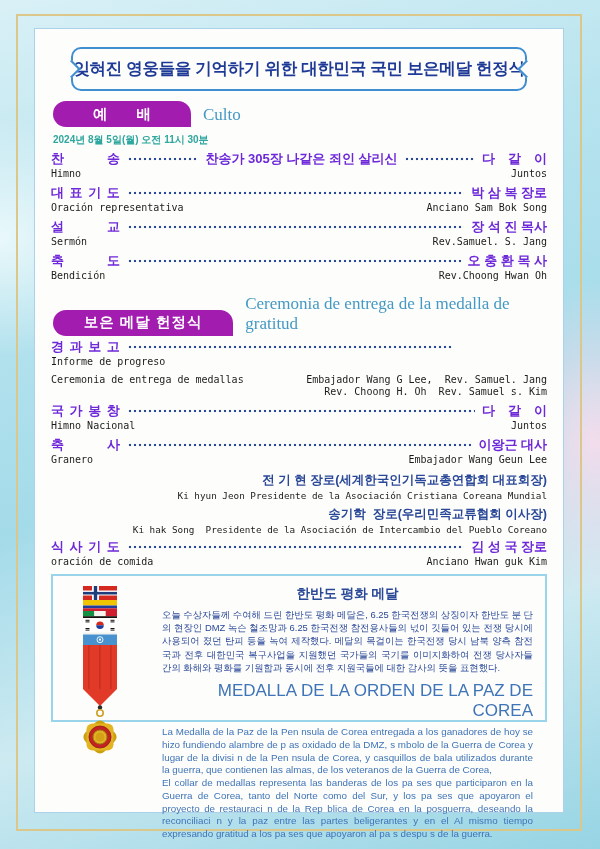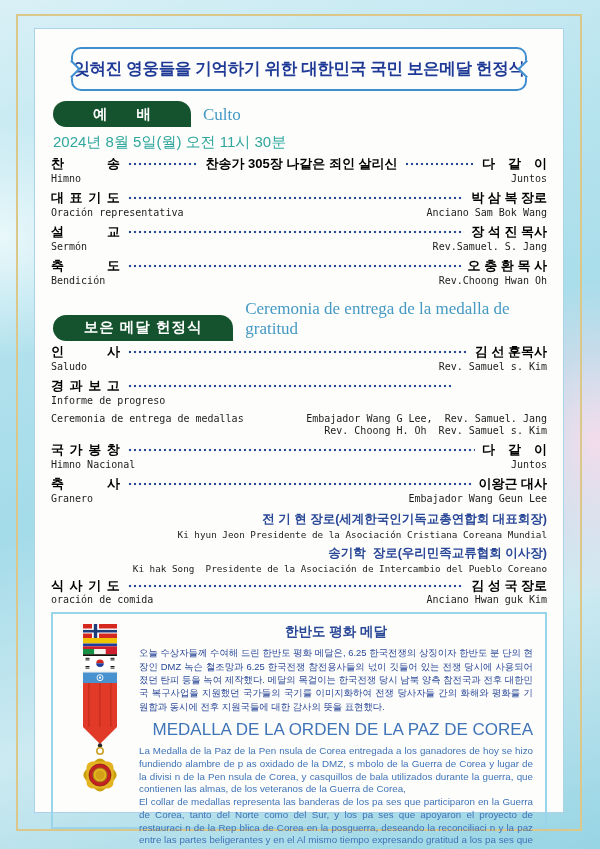--- a/index.html
+++ b/index.html
@@ -19,47 +19,47 @@
   .title-frame{position:relative;margin:8px auto 10px;width:452px;height:40px;border:2px solid #3e8ed0;border-radius:10px;
                display:flex;align-items:center;justify-content:center;background:#fdfdfb;}
   .title-frame::before{content:"";position:absolute;left:-8px;top:50%;width:11px;height:11px;background:#fdfdfb;
                transform:translateY(-50%) rotate(45deg);border-top:2px solid #3e8ed0;border-right:2px solid #3e8ed0;}
   .title-frame::after{content:"";position:absolute;right:-8px;top:50%;width:11px;height:11px;background:#fdfdfb;
                transform:translateY(-50%) rotate(45deg);border-bottom:2px solid #3e8ed0;border-left:2px solid #3e8ed0;}
   .page-title{font-size:16.5px;font-weight:bold;color:#1e3a96;letter-spacing:-.3px;white-space:nowrap;}
 
   .sec-head{display:flex;align-items:flex-end;gap:12px;margin:2px 0 4px 2px;}
   .sec-head.second{margin-top:12px;}
-  .tab{background:#14532d;color:#fff;font-weight:bold;font-size:14.5px;display:flex;align-items:center;justify-content:center;
+  .tab{background:#a21caf;color:#fff;font-weight:bold;font-size:14.5px;display:flex;align-items:center;justify-content:center;
        height:26px;border-radius:13px 13px 0 13px;white-space:pre;}
   .tab.w1{width:138px;}
   .tab.w2{width:192px;letter-spacing:1px;}
   .sec-sub{font-family:"Liberation Serif","DejaVu Serif",serif;font-size:17px;color:#4499c4;padding-bottom:2px;}
 
   .meta{display:flex;justify-content:space-between;align-items:flex-start;margin:2px 2px 5px 2px;}
-  .date{color:#2fa79e;font-weight:normal;font-size:15px;padding-top:2px;white-space:pre;}
+  .date{color:#2fa79e;font-weight:bold;font-size:10px;padding-top:2px;white-space:pre;}
   .mc{text-align:right;}
   .mc-ko{color:#2a4898;font-size:12.5px;font-weight:600;white-space:pre;}
   .mc-es{font-family:"DejaVu Sans Mono",monospace;font-size:8.8px;color:#222;margin-top:1px;white-space:pre;}
 
   .prow{margin-bottom:6px;}
-  .l1{display:flex;align-items:center;color:#000000;font-weight:bold;font-size:13px;line-height:1.15;white-space:pre;}
+  .l1{display:flex;align-items:center;color:#6d28d9;font-weight:bold;font-size:13px;line-height:1.15;white-space:pre;}
   .kl{letter-spacing:1px;}
   .leader{flex:1;height:12px;margin:0 7px;background-image:radial-gradient(circle at 2px 6px,#2a4898 1.15px,rgba(42,72,152,0) 1.6px);
           background-size:5px 12px;background-repeat:repeat-x;}
   .rpad{width:88px;}
   .l2{display:flex;justify-content:space-between;font-family:"DejaVu Sans Mono",monospace;font-size:10px;color:#1c1c1c;
       line-height:1.2;margin-top:1px;white-space:pre;}
   .l3{text-align:right;font-family:"DejaVu Sans Mono",monospace;font-size:10px;color:#1c1c1c;line-height:1.2;white-space:pre;}
 
   .guest{text-align:right;margin:1px 0 5px;}
   .guest-ko{color:#2a4898;font-weight:bold;font-size:12.5px;white-space:pre;}
   .guest-es{font-family:"DejaVu Sans Mono",monospace;font-size:9.3px;color:#1c1c1c;margin-top:1px;white-space:pre;}
 
-  .peace-box{position:relative;border:2px solid #99d4ea;height:217px;padding:9px 12px 0 86px;box-sizing:border-box;}
+  .peace-box{position:relative;border:2px solid #99d4ea;height:148px;padding:9px 12px 0 109px;box-sizing:border-box;}
   .medal-art{position:absolute;left:14px;top:10px;}
   .pm-title{text-align:center;color:#2a4898;font-weight:bold;font-size:13.5px;margin-bottom:5px;}
   .pm-ko{color:#2a4898;font-size:9.4px;line-height:1.42;text-align:justify;}
   .pm-es-title{text-align:right;color:#3f74b8;font-size:17px;margin:7px 0 5px;}
   .pm-es{color:#3f74b8;font-size:9.8px;line-height:1.3;text-align:justify;}
 </style>
 </head>
 <body>
 
 <div class="gold-frame"></div>
@@ -76,40 +76,36 @@
   <div class="meta">
     <div class="date">2024년 8월 5일(월) 오전 11시 30분</div>
   </div>
 
   <div class="prow">
     <div class="l1"><span class="kl">찬　　　송</span><span class="leader"></span><span>찬송가 305장 나같은 죄인 살리신</span><span class="leader"></span><span>다　같　이</span></div>
     <div class="l2"><span>Himno</span><span>Juntos</span></div>
   </div>
   <div class="prow">
     <div class="l1"><span class="kl">대 표 기 도</span><span class="leader"></span><span>박 삼 복 장로</span></div>
-    <div class="l2"><span>Oración representativa</span><span>Anciano Sam Bok Wang</span></div>
+    <div class="l2"><span>Oración representativa</span><span>Anciano Sam Bok Song</span></div>
   </div>
   <div class="prow">
     <div class="l1"><span class="kl">설　　　교</span><span class="leader"></span><span>장 석 진 목사</span></div>
     <div class="l2"><span>Sermón</span><span>Rev.Samuel. S. Jang</span></div>
   </div>
   <div class="prow">
     <div class="l1"><span class="kl">축　　　도</span><span class="leader"></span><span>오 충 환 목 사</span></div>
     <div class="l2"><span>Bendición</span><span>Rev.Choong Hwan Oh</span></div>
   </div>
 
   <div class="sec-head second">
     <div class="tab w2">보은 메달 헌정식</div>
     <div class="sec-sub">Ceremonia de entrega de la medalla de gratitud</div>
   </div>
 
-  <div class="prow">
-    <div class="l1"><span class="kl">인　　　사</span><span class="leader"></span><span>김 선 훈목사</span></div>
-    <div class="l2"><span>Saludo</span><span>Rev. Samuel s. Kim</span></div>
-  </div>
   <div class="prow">
     <div class="l1"><span class="kl">경 과 보 고</span><span class="leader"></span><span class="rpad"></span></div>
     <div class="l2"><span>Informe de progreso</span><span></span></div>
   </div>
   <div class="prow">
     <div class="l2"><span>Ceremonia de entrega de medallas</span><span>Embajador Wang G Lee,  Rev. Samuel. Jang</span></div>
     <div class="l3">Rev. Choong H. Oh  Rev. Samuel s. Kim</div>
   </div>
   <div class="prow">
     <div class="l1"><span class="kl">국 가 봉 창</span><span class="leader"></span><span>다　같　이</span></div>

